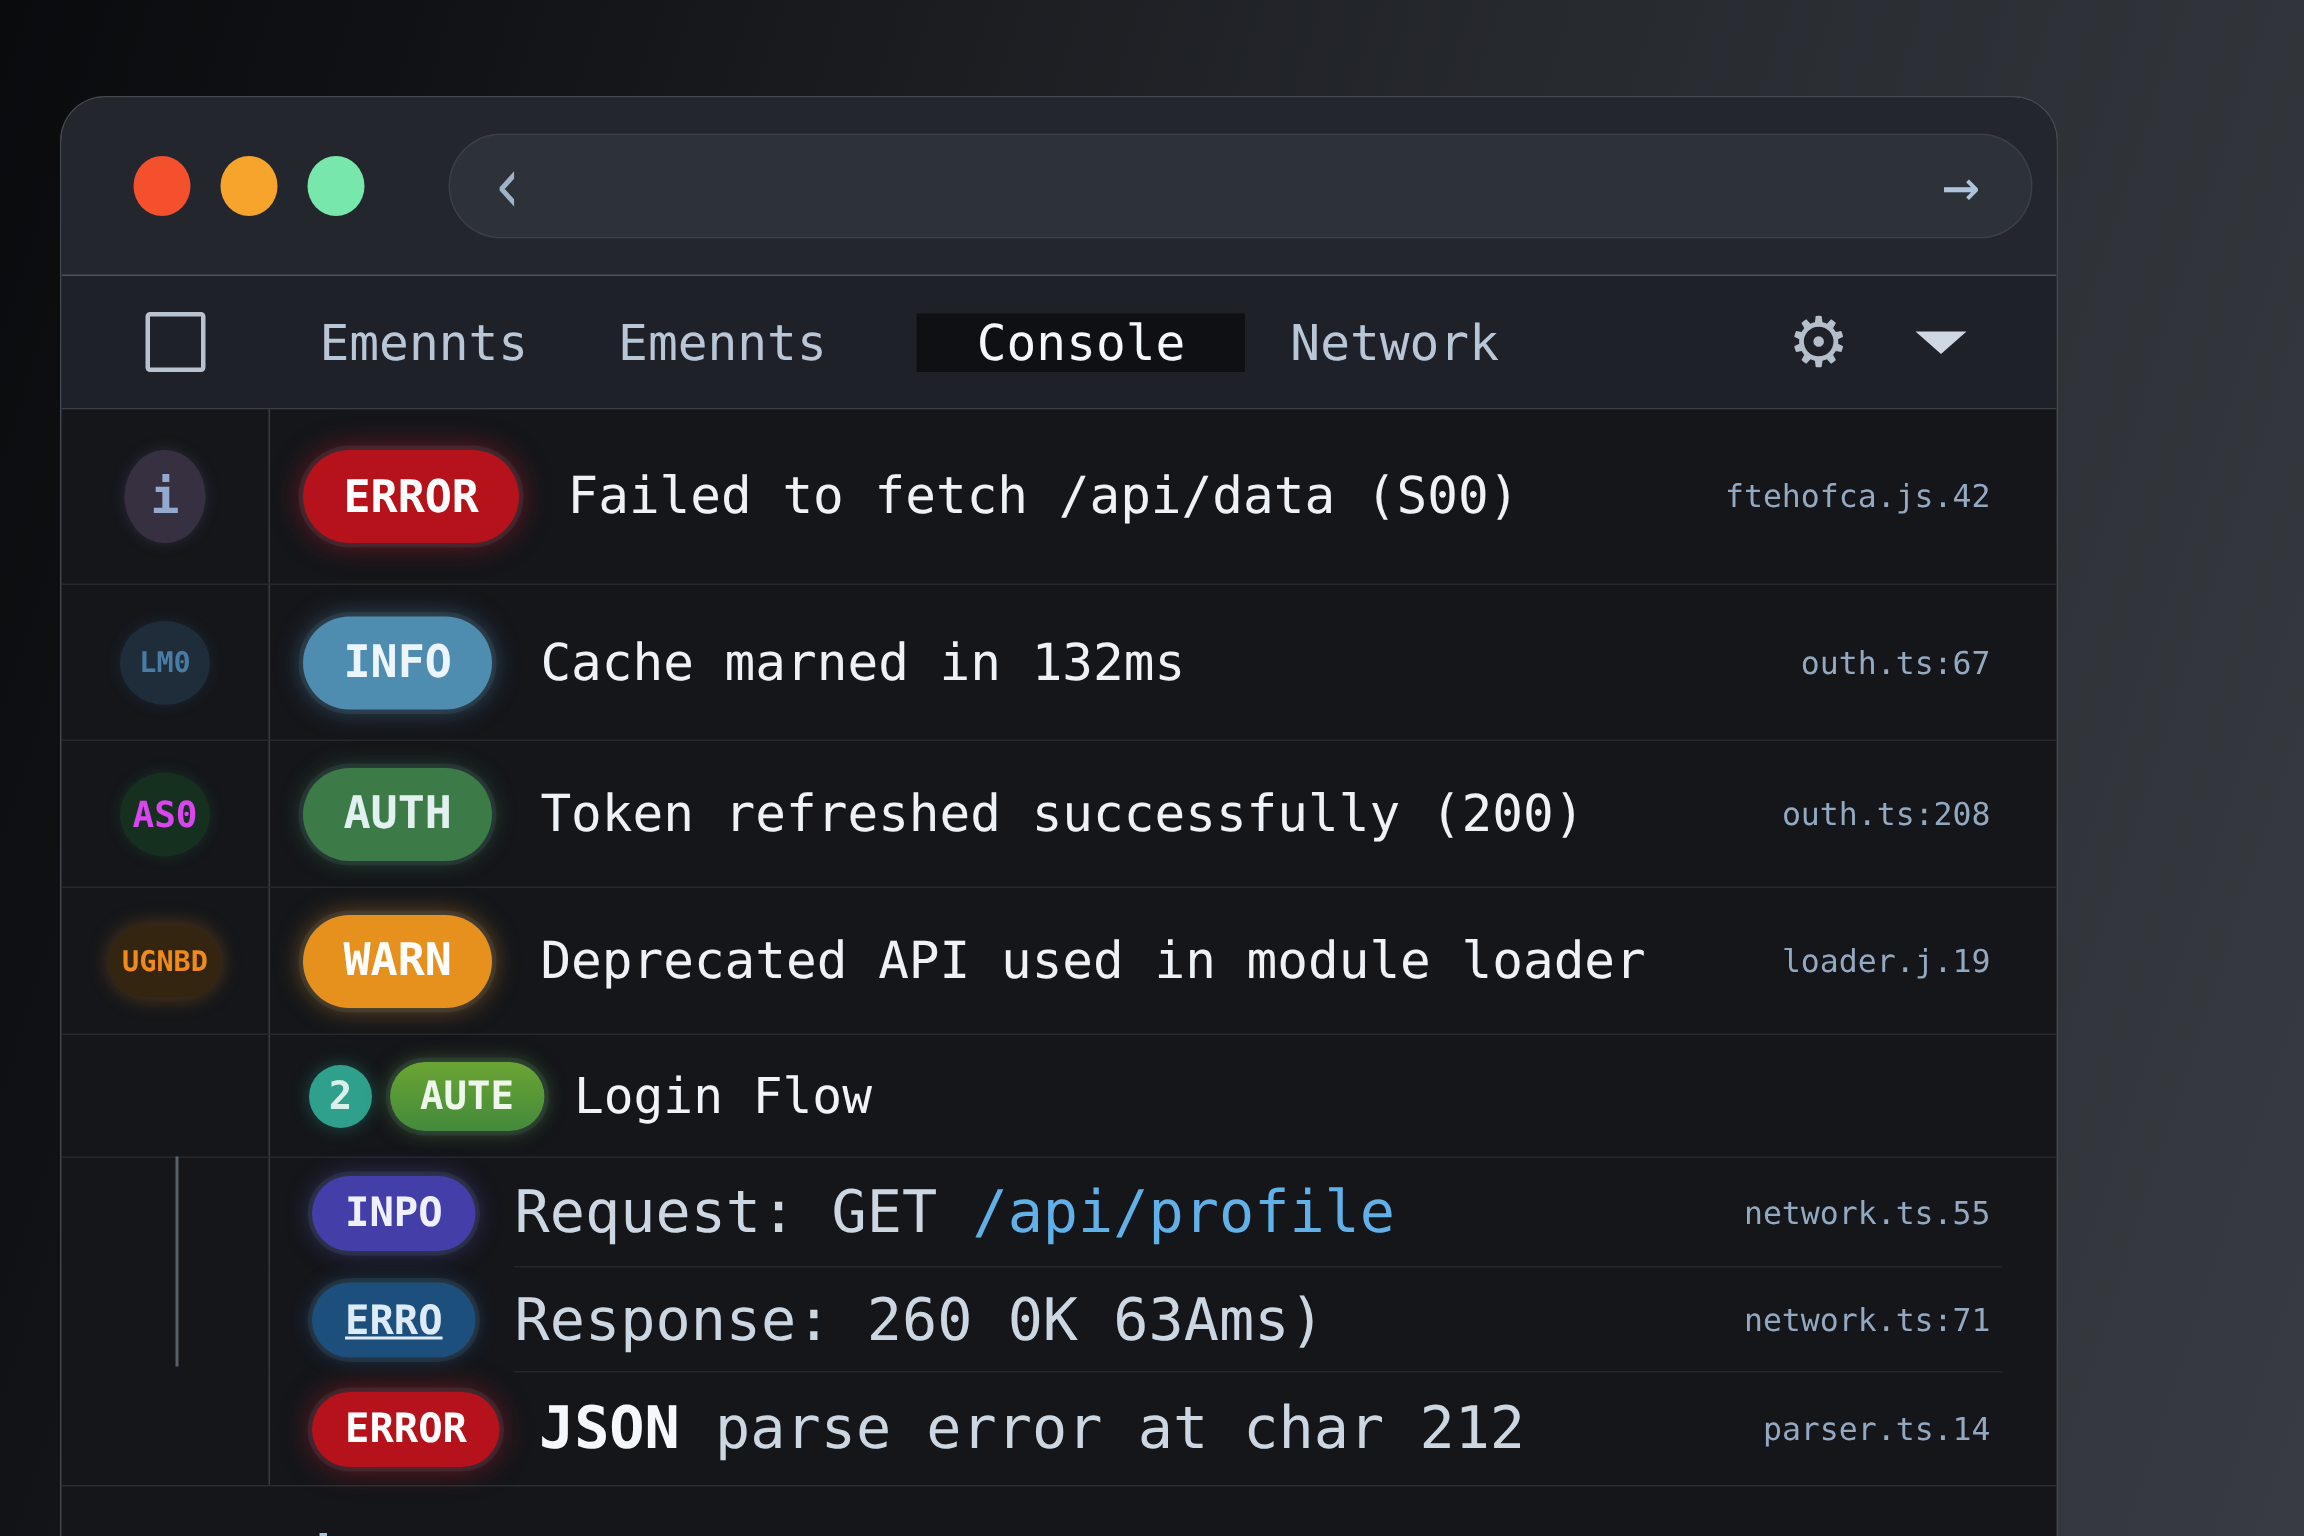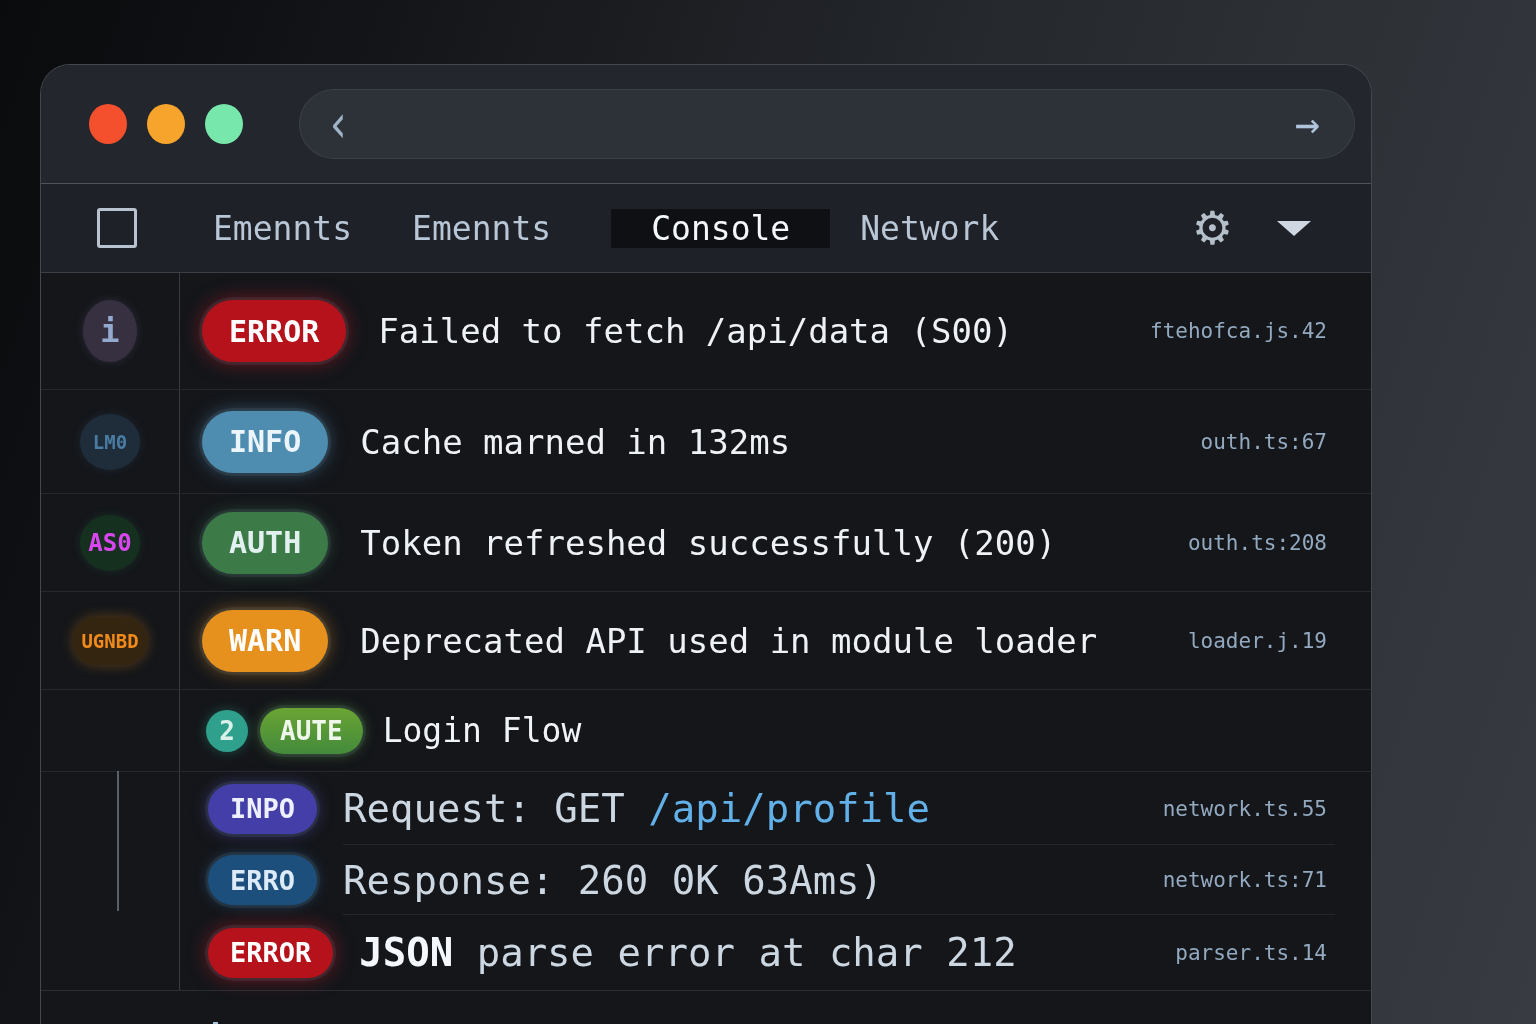--- a/index.html
+++ b/index.html
@@ -78,21 +78,21 @@
   .badge.big{height:62px;padding:0 27px;font-size:30px;margin-left:22px;}
   .badge.sub{height:50px;padding:0 22px;font-size:27px;margin-left:28px;}
   .b-error{background:#b5121b;box-shadow:0 0 0 3px rgba(130,180,200,0.10),0 0 20px rgba(210,30,40,0.55);}
   .b-info{background:#4e8cb0;color:#ecf5fb;box-shadow:0 0 0 3px rgba(130,180,200,0.10),0 0 18px rgba(90,150,190,0.5);}
   .b-auth{background:#3c7a47;color:#e2f1f0;box-shadow:0 0 0 3px rgba(130,180,200,0.10),0 0 16px rgba(70,140,90,0.45);}
   .b-warn{background:#e6901e;box-shadow:0 0 0 3px rgba(130,180,200,0.10),0 0 18px rgba(235,150,40,0.5);}
   .b-aute{background:linear-gradient(180deg,#6aa433,#448a3c);height:46px;padding:0 20px;
     font-size:26px;margin-left:12px;color:#eef7ea;
     box-shadow:0 0 0 3px rgba(130,180,200,0.10),0 0 14px rgba(100,170,70,0.5);}
   .b-inpo{background:#443fa8;color:#eef0ff;box-shadow:0 0 0 3px rgba(130,180,200,0.10),0 0 16px rgba(95,85,195,0.5);}
-  .b-erro{background:#1d4f7d;color:#dcebf7;box-shadow:0 0 0 3px rgba(130,180,200,0.10),0 0 14px rgba(55,115,175,0.45);}
+  .b-erro{background:#1d4f7d;color:#dcebf7;box-shadow:0 0 0 3px rgba(130,180,200,0.10),0 0 14px rgba(55,115,175,0.45);text-decoration:underline;}
   .toggle{width:42px;height:42px;border-radius:50%;background:#2fa08b;color:#d9f1e9;
     font-size:26px;font-weight:bold;display:flex;align-items:center;justify-content:center;
     margin-left:26px;box-shadow:0 0 12px rgba(50,160,140,0.4);}
   
   .msg{margin-left:32px;color:#eef2f6;font-size:34px;white-space:nowrap;}
   .msg-gh{margin-left:20px;font-size:33px;color:#f0f4f8;}
   .msg-sub{margin-left:26px;font-size:39px;color:#ccd7e2;}
   .msg .b,.msg-sub .b{font-weight:bold;color:#f4f8fc;}
   .link{color:#62b0e8;}
   .src{margin-left:auto;padding-right:44px;color:#93a9c0;font-size:21px;white-space:nowrap;}

